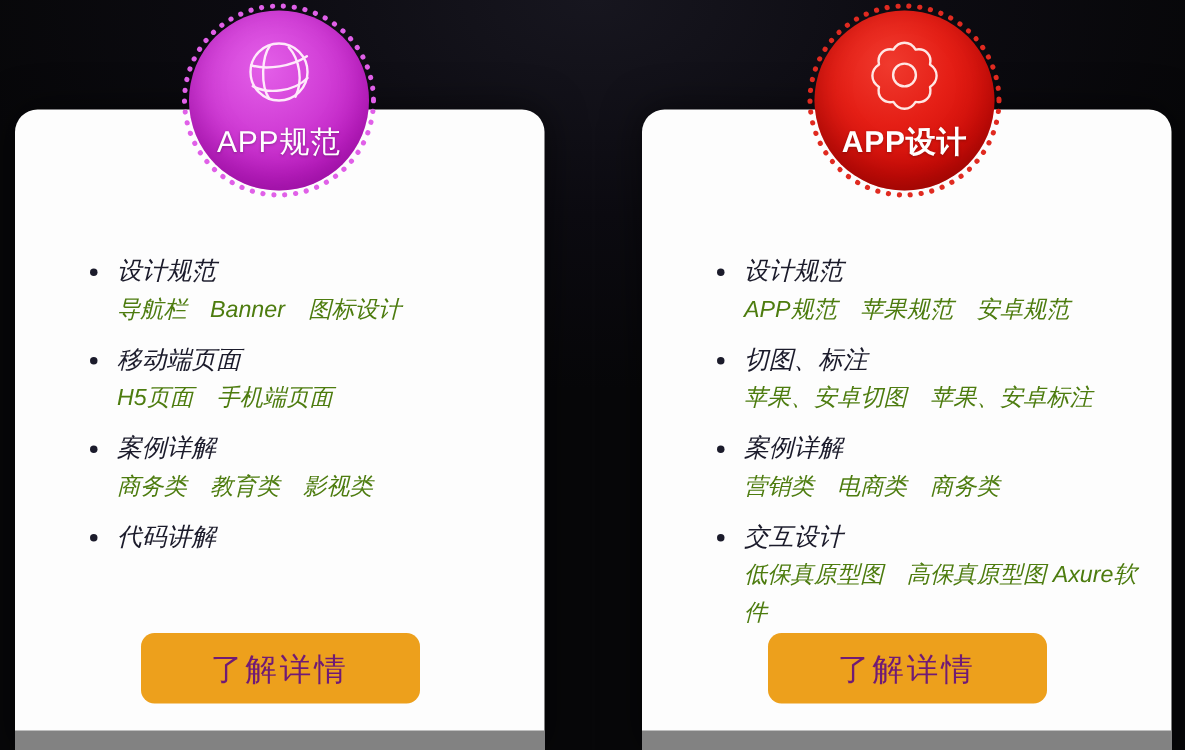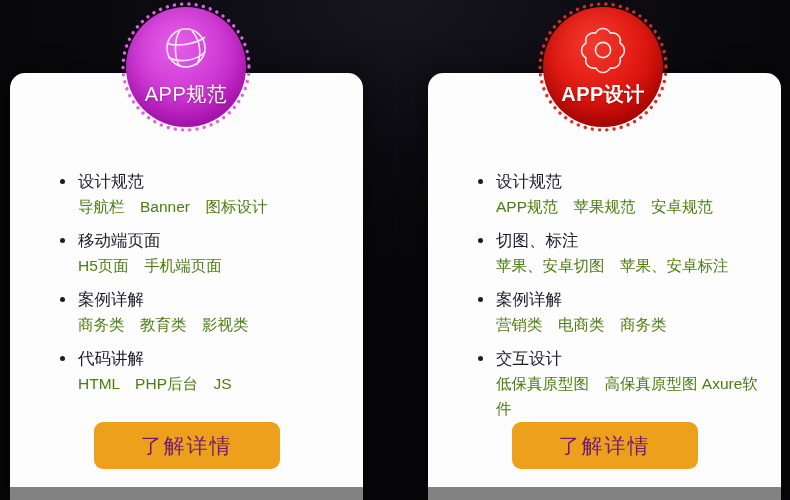--- a/index.html
+++ b/index.html
@@ -119,20 +119,21 @@
     top: 96px;
     margin: 0;
     padding: 0;
     list-style: none;
   }
   .card.right .list { top: 96px; }
 
   .list-item {
     margin: 0 0 9px 0;
     padding: 0;
+    font-style: italic;
   }
   .item-title {
     position: relative;
     color: #1b1b2b;
     font-size: 16.5px;
     line-height: 25px;
     padding-left: 20px;
   }
   .item-title::before {
     content: "";
@@ -185,21 +186,20 @@
       <li class="list-item">
         <div class="item-title">移动端页面</div>
         <div class="item-sub">H5页面　手机端页面</div>
       </li>
       <li class="list-item">
         <div class="item-title">案例详解</div>
         <div class="item-sub">商务类　教育类　影视类</div>
       </li>
       <li class="list-item">
         <div class="item-title">代码讲解</div>
-        <div class="item-sub">HTML　PHP后台　JS</div>
       </li>
     </ul>
 
     <button class="cta">了解详情</button>
     <div class="card-scrollbar"></div>
   </div>
 
   <div class="card right">
 
     <ul class="list">

